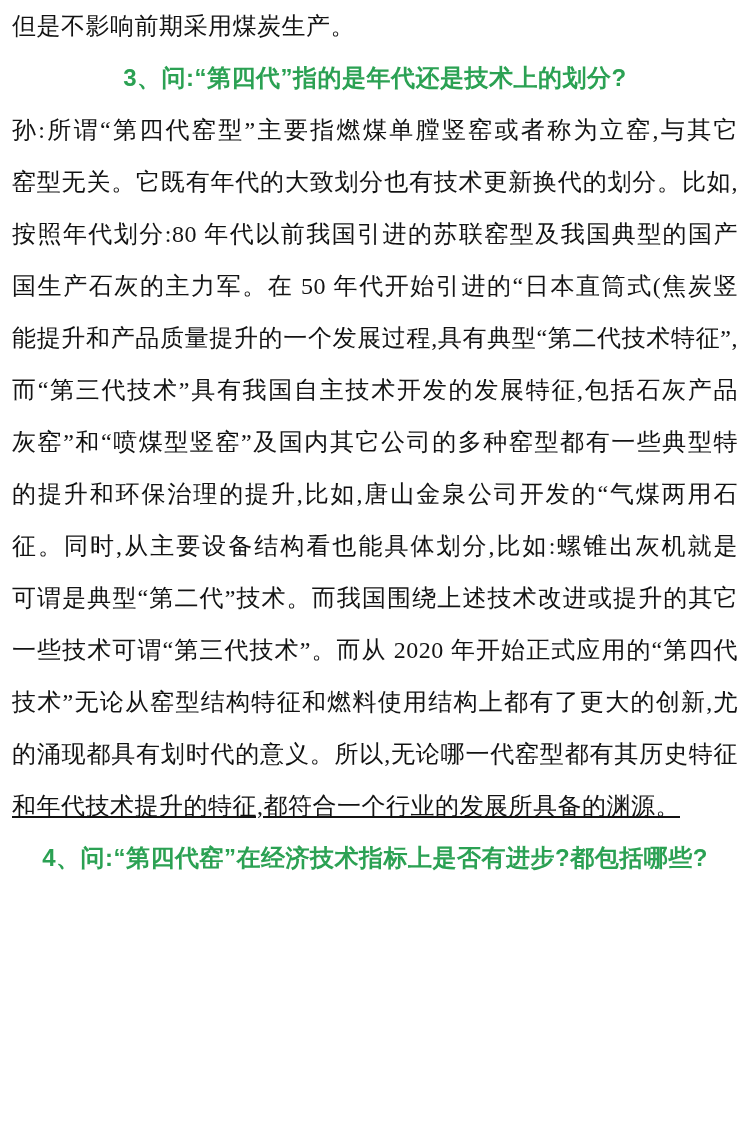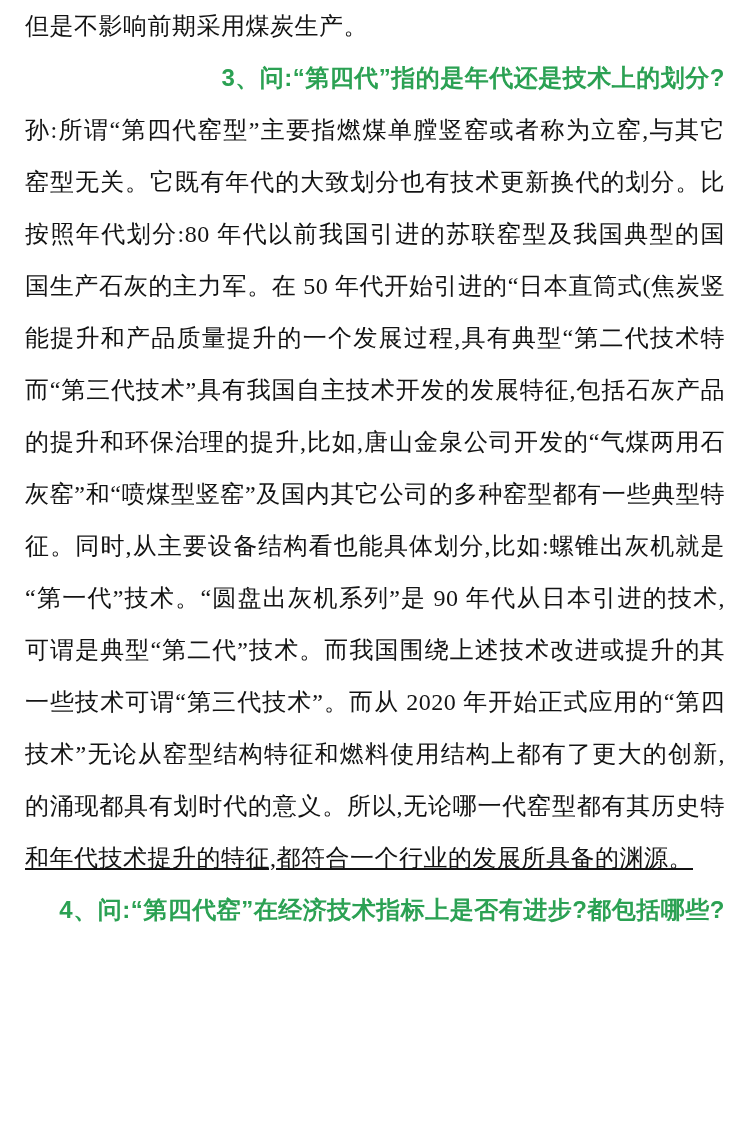--- a/index.html
+++ b/index.html
@@ -5,21 +5,21 @@
   html, body {
     margin: 0;
     padding: 0;
     background: #ffffff;
   }
   .page {
     position: relative;
     width: 750px;
     height: 1139px;
     box-sizing: border-box;
-    padding: 0 25px;
+    padding: 0 12px;
     overflow: hidden;
     background: #ffffff;
     font-family: "Liberation Serif", "DejaVu Serif", serif;
     color: #131313;
     font-size: 24px;
   }
   .text-line {
     height: 52px;
     line-height: 52px;
     overflow: hidden;
@@ -27,21 +27,21 @@
   }
   .intro-line {
     text-align: left;
   }
   .q-heading {
     margin: 0;
     font-family: "Liberation Sans", "DejaVu Sans", sans-serif;
     font-weight: 700;
     font-size: 24px;
     color: #2ba153;
-    text-align: right;
+    text-align: center;
   }
   .answer-line {
     text-align: justify;
     text-align-last: justify;
   }
   .answer-line.last {
     text-align-last: left;
     text-decoration: underline;
   }
 </style>
@@ -54,24 +54,23 @@
 
   <h2 class="text-line q-heading">3、问:“第四代”指的是年代还是技术上的划分?</h2>
 
   <div>
     <div class="text-line answer-line">孙:所谓“第四代窑型”主要指燃煤单膛竖窑或者称为立窑,与其它</div>
     <div class="text-line answer-line">窑型无关。它既有年代的大致划分也有技术更新换代的划分。比如,</div>
     <div class="text-line answer-line">按照年代划分:80 年代以前我国引进的苏联窑型及我国典型的国产</div>
     <div class="text-line answer-line">国生产石灰的主力军。在 50 年代开始引进的“日本直筒式(焦炭竖</div>
     <div class="text-line answer-line">能提升和产品质量提升的一个发展过程,具有典型“第二代技术特征”,</div>
     <div class="text-line answer-line">而“第三代技术”具有我国自主技术开发的发展特征,包括石灰产品</div>
+    <div class="text-line answer-line">灰窑”和“喷煤型竖窑”及国内其它公司的多种窑型都有一些典型特</div>
     <div class="text-line answer-line">的提升和环保治理的提升,比如,唐山金泉公司开发的“气煤两用石</div>
-    <div class="text-line answer-line">灰窑”和“喷煤型竖窑”及国内其它公司的多种窑型都有一些典型特</div>
     <div class="text-line answer-line">征。同时,从主要设备结构看也能具体划分,比如:螺锥出灰机就是</div>
-    <div class="text-line answer-line">“第一代”技术。“圆盘出灰机系列”是 90 年代从日本引进的技术,</div>
     <div class="text-line answer-line">可谓是典型“第二代”技术。而我国围绕上述技术改进或提升的其它</div>
     <div class="text-line answer-line">一些技术可谓“第三代技术”。而从 2020 年开始正式应用的“第四代</div>
     <div class="text-line answer-line">技术”无论从窑型结构特征和燃料使用结构上都有了更大的创新,尤</div>
     <div class="text-line answer-line">的涌现都具有划时代的意义。所以,无论哪一代窑型都有其历史特征</div>
     <div class="text-line answer-line last">和年代技术提升的特征,都符合一个行业的发展所具备的渊源。</div>
   </div>
 
   <h2 class="text-line q-heading">4、问:“第四代窑”在经济技术指标上是否有进步?都包括哪些?</h2>
 
 </div>

